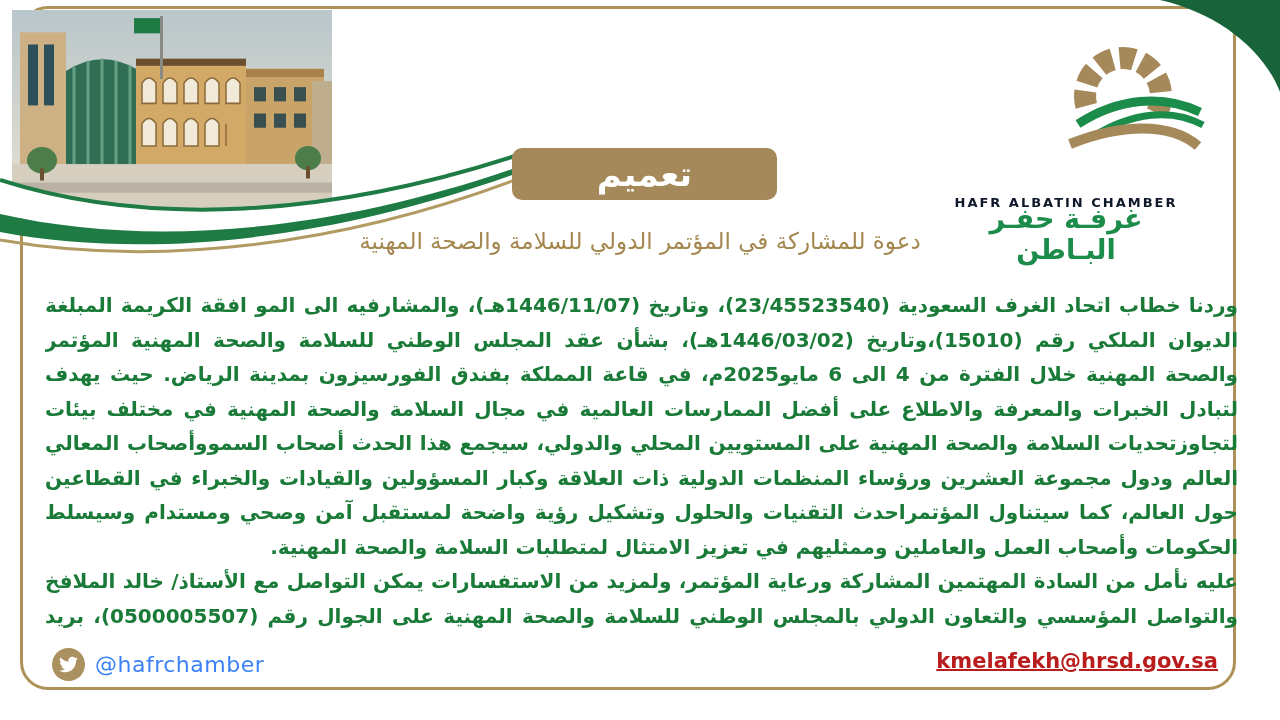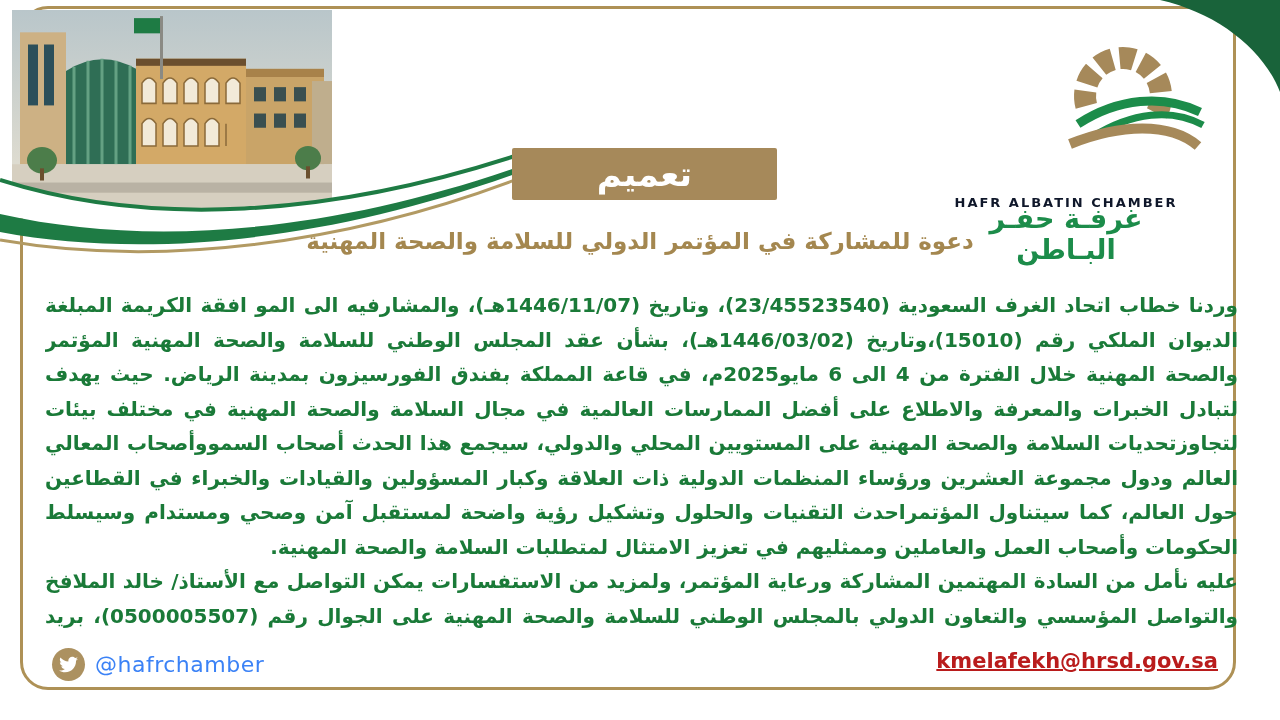--- a/index.html
+++ b/index.html
@@ -10,33 +10,33 @@
   }
   .frame {
     position:absolute; left:20px; top:6px; width:1216px; height:684px;
     border:3px solid #ae9156; border-radius:28px; background:#fff;
   }
   .corner-ne { position:absolute; right:0; top:0; width:130px; height:100px; }
   .photo { position:absolute; left:12px; top:10px; width:320px; height:203px; }
   .ribbon { position:absolute; left:0; top:140px; width:515px; height:118px; }
   .banner {
     position:absolute; left:512px; top:148px; width:265px; height:52px;
-    background:#a6895a; border-radius:2px;
+    background:#a6895a; border-radius:10px;
     display:flex; align-items:center; justify-content:center;
     color:#ffffff; font-size:34px; font-weight:bold;
   }
   .logo { position:absolute; left:940px; top:38px; width:272px; height:172px; }
   .logo .gear { position:absolute; left:108px; top:0; }
   .logo .ar { position:absolute; top:120px; left:0; width:252px; text-align:center;
               color:#1c8c4a; font-size:27px; font-weight:bold; direction:rtl;margin-top:45px; }
   .logo .en { position:absolute; top:157px; left:0; width:252px; text-align:center;
               color:#0f172a; font-size:13px; font-weight:bold; letter-spacing:2px; }
   .heading {
     position:absolute; top:228px; left:0; width:1280px; text-align:center;
-    color:#a4874f; font-size:23px; font-weight:bold; direction:rtl;
+    color:#a4874f; font-size:23px; font-weight:normal; direction:rtl;
   }
   .body-text {
     position:absolute; top:288px; left:45px; width:1193px;
     direction:rtl; color:#1a7a38; font-size:20px; font-weight:bold;
   }
   .body-line {
     height:34.5px; line-height:34.5px; overflow:hidden;
     text-align:justify; text-align-last:justify; text-justify:inter-word;
     white-space:normal;
   }

